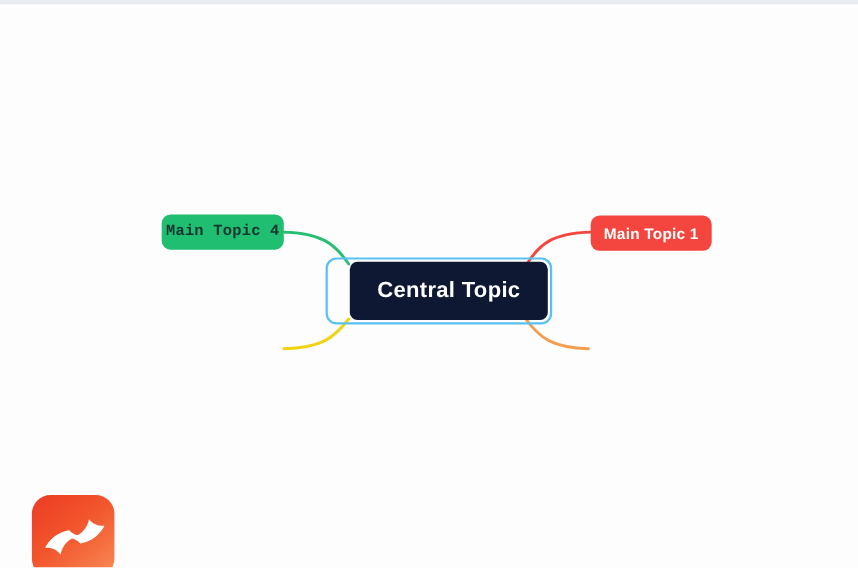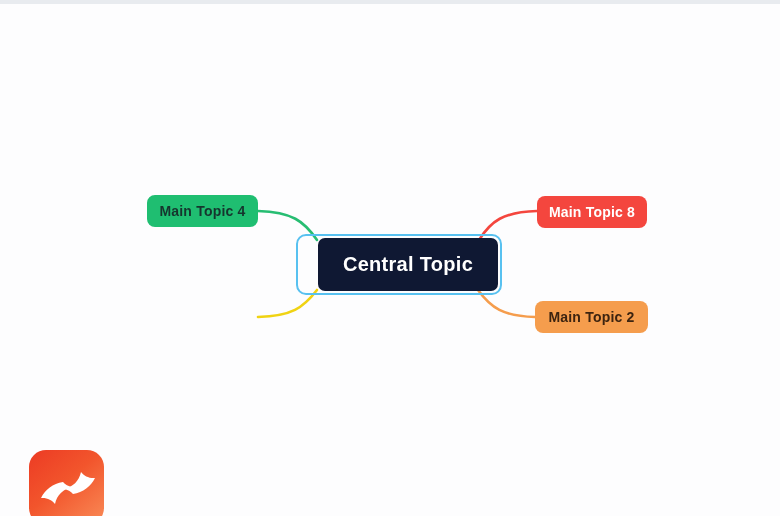--- a/index.html
+++ b/index.html
@@ -104,29 +104,26 @@
     <path d="M478,290 C491,308 503,316 535,317" style="stroke: rgb(245, 157, 77);"></path>
   </svg>
 
   <div class="central-wrap" style="border-color: rgb(88, 193, 240); padding-left: 20px;">
     <div class="central-inner" style="background: rgb(15, 24, 51); color: rgb(255, 255, 255);">
       <span>Central Topic</span>
     </div>
   </div>
 
   <div class="topic topic-1" style="background: rgb(244, 70, 62); color: rgb(255, 255, 255);">
-    <span>Main Topic 8</span>
-  </div>
-
-  <div class="topic topic-2" style="background: rgb(245, 157, 77); color: rgb(61, 36, 16);">
-    <span>Main Topic 2</span>
+    <span>Main Topic 1</span>
   </div>
 
 
-  <div class="topic topic-4" style="background: rgb(31, 190, 113); color: rgb(22, 53, 46);">
+
+  <div class="topic topic-4" style="background: rgb(31, 190, 113); color: rgb(22, 53, 46); font-family: Liberation Mono, monospace;">
     <span>Main Topic 4</span>
   </div>
 
   <div class="logo">
     <svg viewBox="0 0 75 75">
       <path fill="#ffffff" d="M35,39 C44,37 50,31 52,22 C55,26 60,28.5 66,28 C62,36 54,42.5 44,44 C42,41.5 38.5,39.5 35,39 Z"></path>
       <path fill="#ffffff" d="M43,37 C34,39 28,45 26,54 C23,50 18,47.5 12,48 C16,40 24,33.5 34,32 C36,34.5 39.5,36.5 43,37 Z"></path>
     </svg>
   </div>
 

